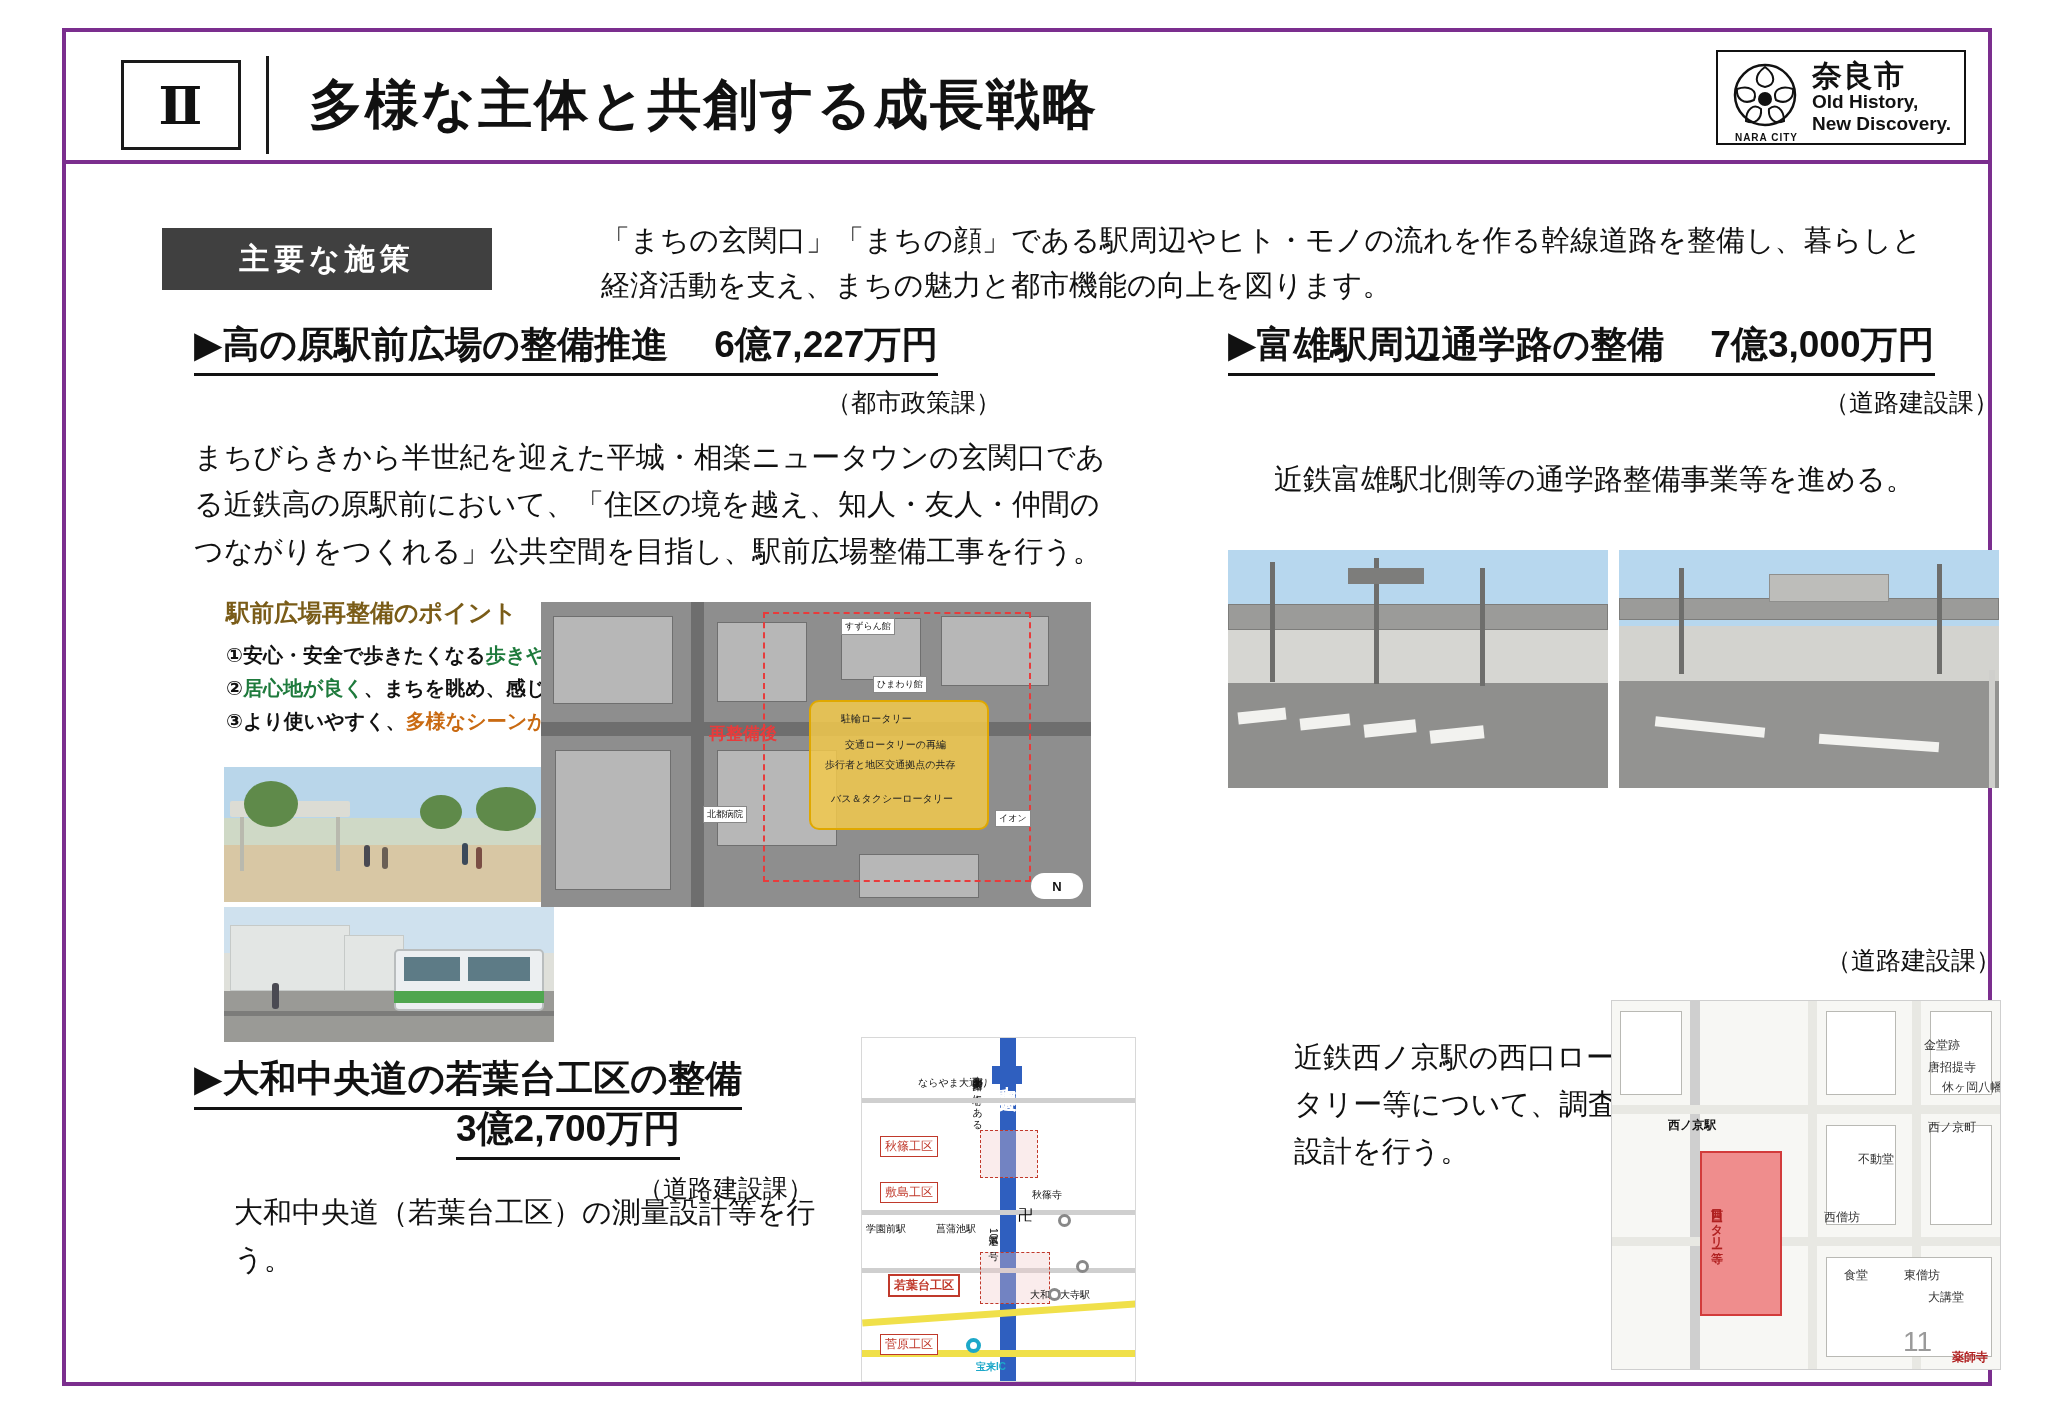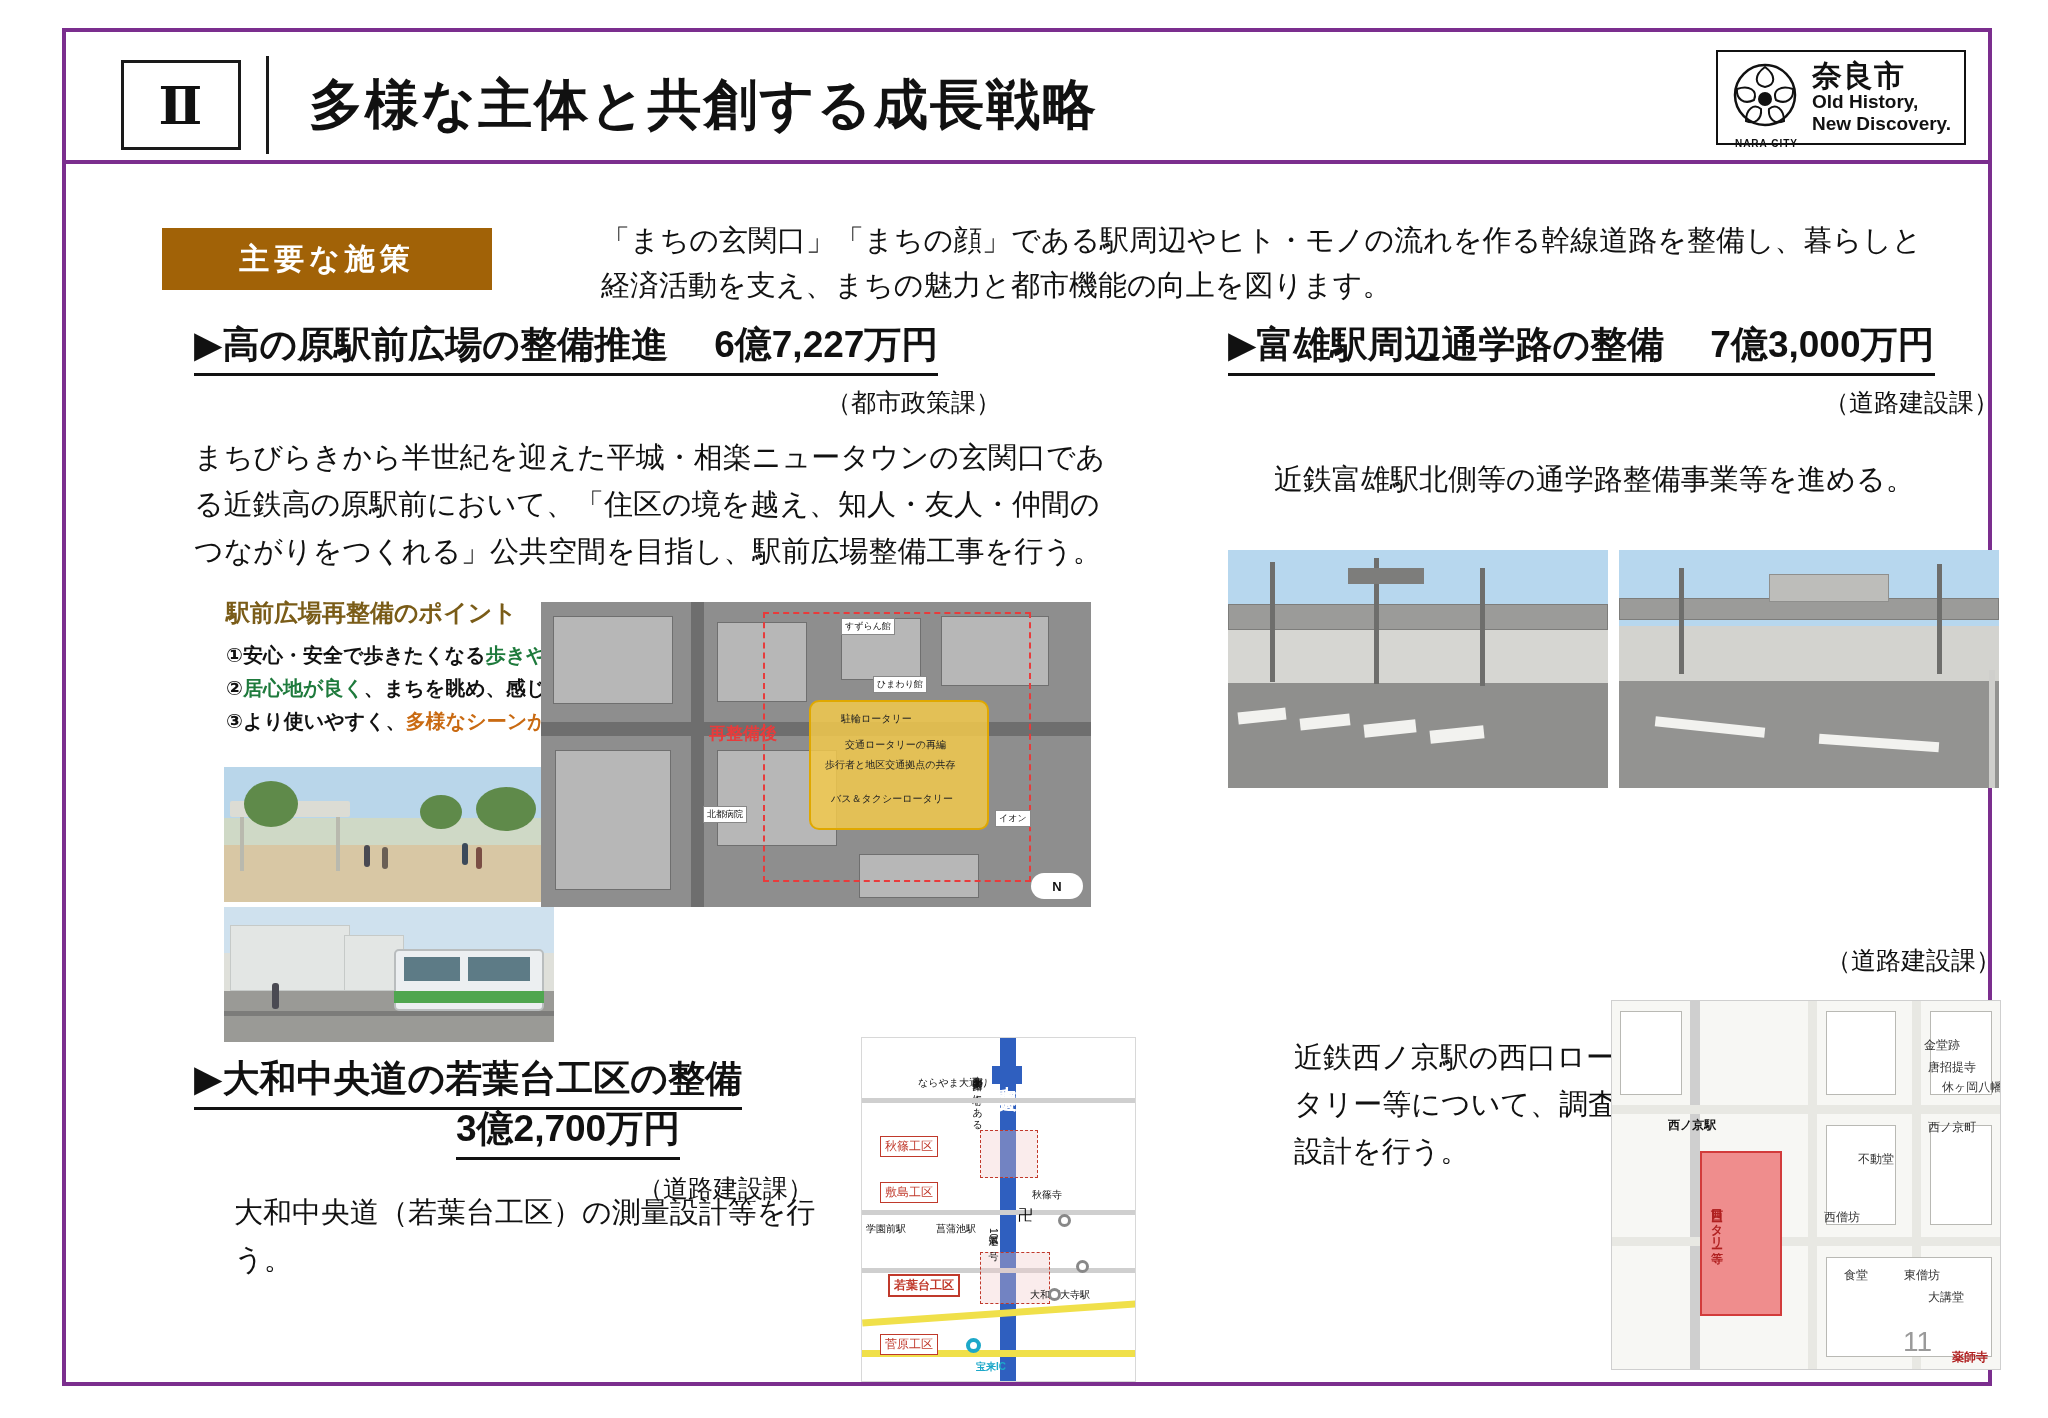--- a/index.html
+++ b/index.html
@@ -74,28 +74,28 @@
     display: flex; align-items: center; justify-content: center;
     flex: 0 0 auto;
   }
   .logo-text {
     display: flex; flex-direction: column; justify-content: center;
     padding-left: 4px;
   }
   .logo-jp { font-size: 30px; font-weight: bold; color: #111; line-height: 1.05; letter-spacing: 1px;}
   .logo-en1 { font-size: 19px; font-weight: bold; color: #111; line-height: 1.15; }
   .logo-en2 { font-size: 19px; font-weight: bold; color: #111; line-height: 1.15; }
-  .logo-cap { font-size: 10px; font-weight: bold; color: #111; letter-spacing: 1px; text-align: center; margin-top: 10px;}
+  .logo-cap { font-size: 10px; font-weight: bold; color: #111; letter-spacing: 1px; text-align: center; margin-top: 4px;}
 
   
   .badge {
     position: absolute;
     left: 96px; top: 196px;
     width: 330px; height: 62px;
-    background: #a16207;
+    background: #404040;
     display: flex; align-items: center; justify-content: center;
   }
   .badge-text {
     color: #fff; font-size: 30px; font-weight: bold; letter-spacing: 5px;
   }
   .intro-text {
     position: absolute;
     left: 535px; top: 186px;
     width: 1340px;
     font-size: 29px;

